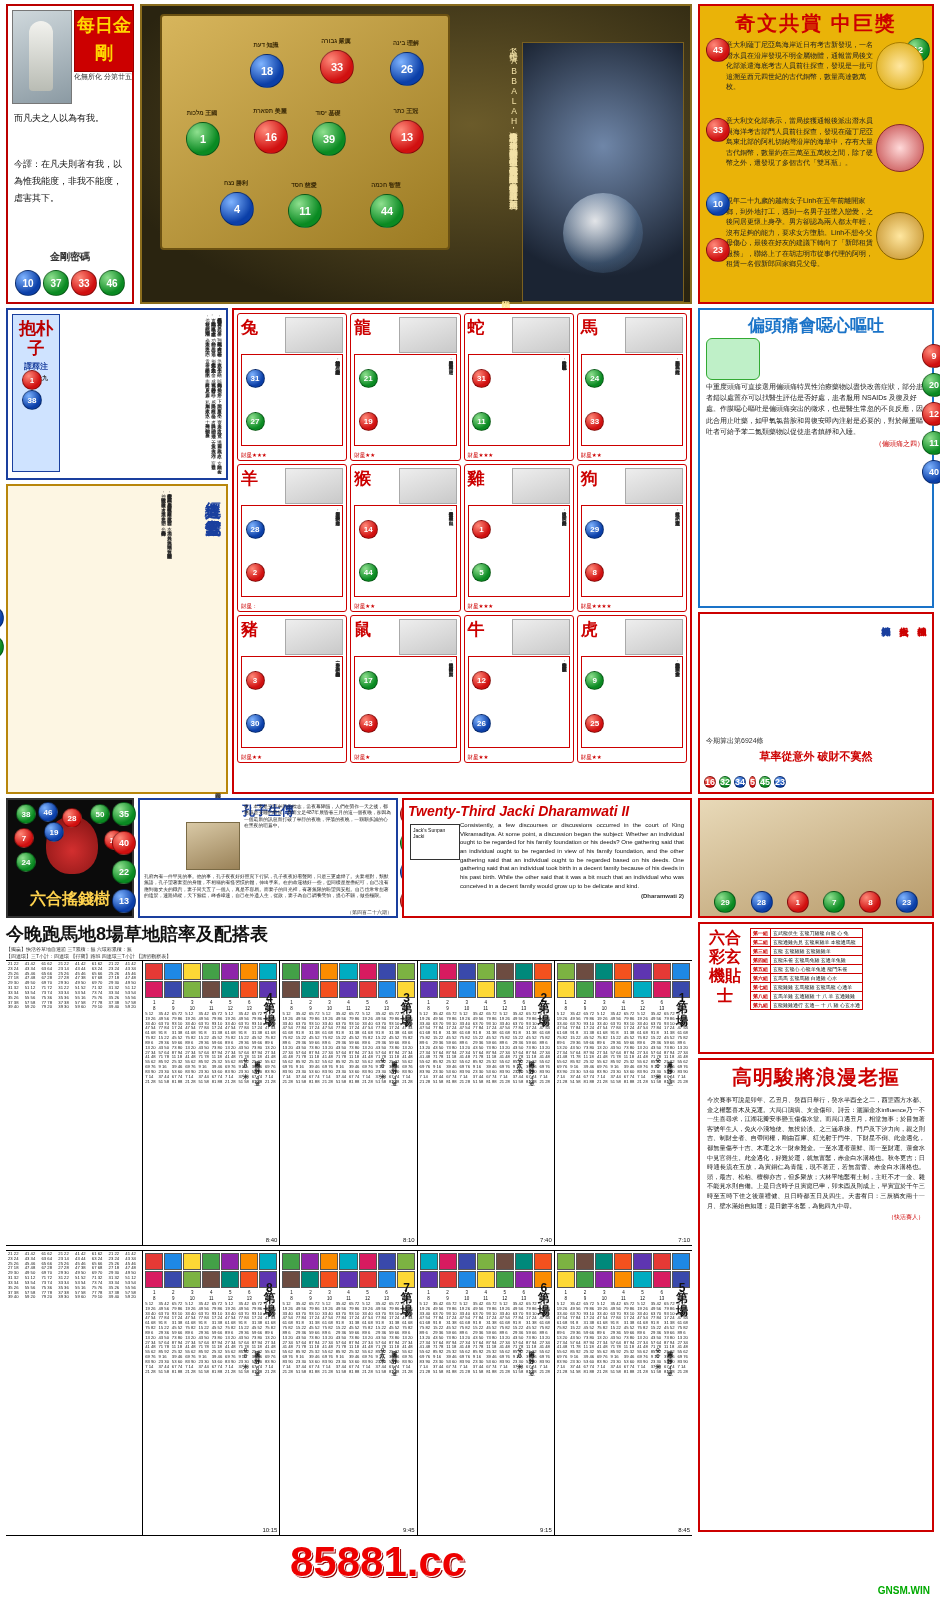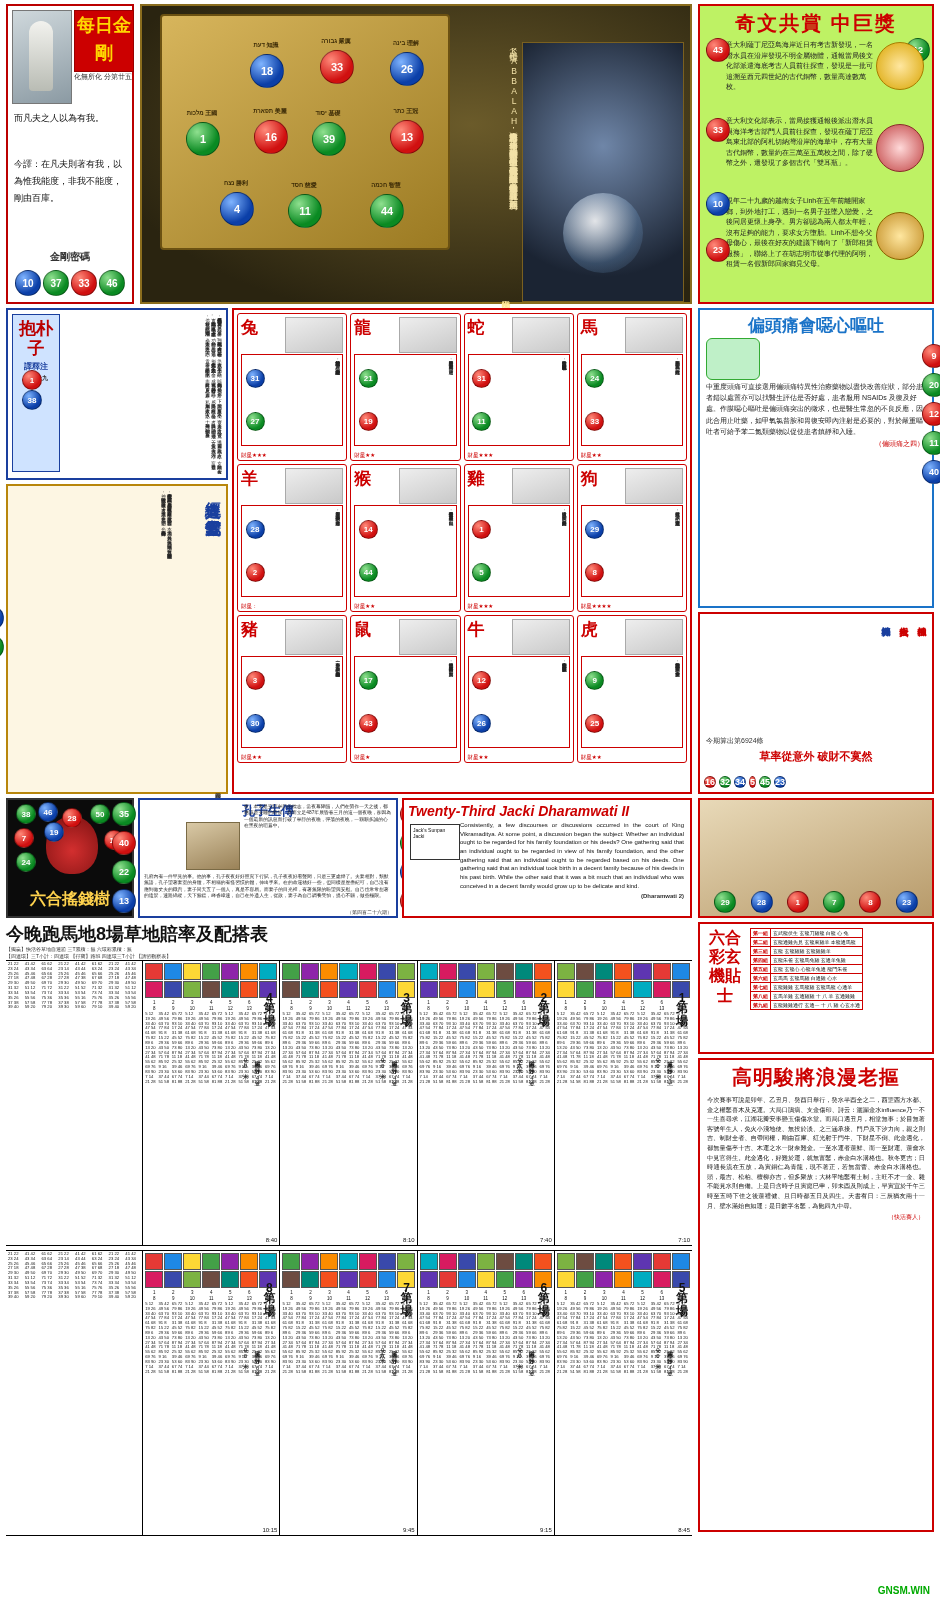--- a/index.html
+++ b/index.html
@@ -45,21 +45,21 @@
   #kab .node .ball{width:32px;height:32px;font-size:11px;}
   #kab .node .lbl{position:absolute;left:-12px;top:-13px;width:56px;text-align:center;font-size:6px;color:#3b2a06;font-weight:bold;}
   #kab .colR{position:absolute;right:170px;top:40px;width:104px;color:#f3e2a8;font-size:8.5px;line-height:1.55;}
   #kab .face{position:absolute;right:6px;top:36px;width:160px;height:258px;border:1px solid #7a6020;
       background:radial-gradient(circle at 50% 40%,#6f86a8,#1b2433 75%);}
   #kab .face:after{content:"";position:absolute;left:40px;top:150px;width:80px;height:80px;border-radius:50%;
       background:radial-gradient(circle at 40% 35%,rgba(255,255,255,.85),rgba(120,170,220,.25) 60%,rgba(0,0,0,0));}
   #kab .sig{position:absolute;right:178px;bottom:8px;font-size:9px;color:#ffe89a;}
 
   
-  #lucky{left:698px;top:4px;width:236px;height:300px;background:#bef264;border:2px solid #c00;}
+  #lucky{left:698px;top:4px;width:236px;height:300px;background:#eab308;border:2px solid #c00;}
   #lucky h2{margin:4px 0 2px;text-align:center;font-size:20px;color:#c00;font-weight:bold;letter-spacing:2px;}
   #lucky .para{position:absolute;font-size:7px;line-height:1.5;color:#222;}
 
   
   #bao{left:6px;top:308px;width:222px;height:172px;border:2px solid #1a3f9e;background:#fff;}
   #bao .tt{position:absolute;left:4px;top:4px;width:46px;height:156px;background:#cfe3ff;border:1px solid #1a3f9e;}
   #bao .tt span{display:block;text-align:center;font-size:17px;font-weight:bold;color:#b00;line-height:1.15;margin-top:4px;}
   #bao .body{position:absolute;left:54px;top:4px;right:4px;bottom:4px;font-size:4.6px;line-height:1.3;color:#222;
       column-count:8;column-gap:3px;overflow:hidden;}
   #bao .bl{position:absolute;left:14px;top:60px;}
@@ -161,21 +161,21 @@
 </head>
 <body>
 
 <div class="page">
 
   <div class="box" id="buddha">
     <div class="img"></div>
     <div class="ttl">每日金剛</div>
     <div class="sub">化無所化 分第廿五</div>
     <div class="txt">而凡夫之人以為有我。</div>
-    <div class="txt2">今譯：在凡夫則著有我，以為惟我能度，非我不能度，剛由百庫。</div>
+    <div class="txt2">今譯：在凡夫則著有我，以為惟我能度，非我不能度，虐害其下。</div>
     <div class="code">金剛密碼</div>
     <div class="balls" id="buddha-balls">
         <div class="ball blue">10</div>
         <div class="ball green">37</div>
         <div class="ball red">33</div>
         <div class="ball green">46</div>
       </div>
   </div>
 
   <div class="box" id="kab">
@@ -876,16 +876,17 @@
         <div class="ball red">5</div>
         <div class="ball green">45</div>
         <div class="ball blue">23</div>
       </div>
     <div style="position:absolute;right:4px;top:6px;font-size:9px;color:#c00;font-weight:bold;" class="vert">神仙鐵板</div>
     <div style="position:absolute;right:22px;top:6px;font-size:9px;color:#c00;font-weight:bold;" class="vert">六合鐵板</div>
     <div style="position:absolute;right:40px;top:6px;font-size:9px;color:#1a3f9e;font-weight:bold;" class="vert">神算觸機</div>
   </div>
 
   <div class="box" id="banner">
+    <div class="url">85881.cc</div>
     <div class="tag">GNSM.WIN</div>
   </div>
 
 </div>
 
 </body></html>

